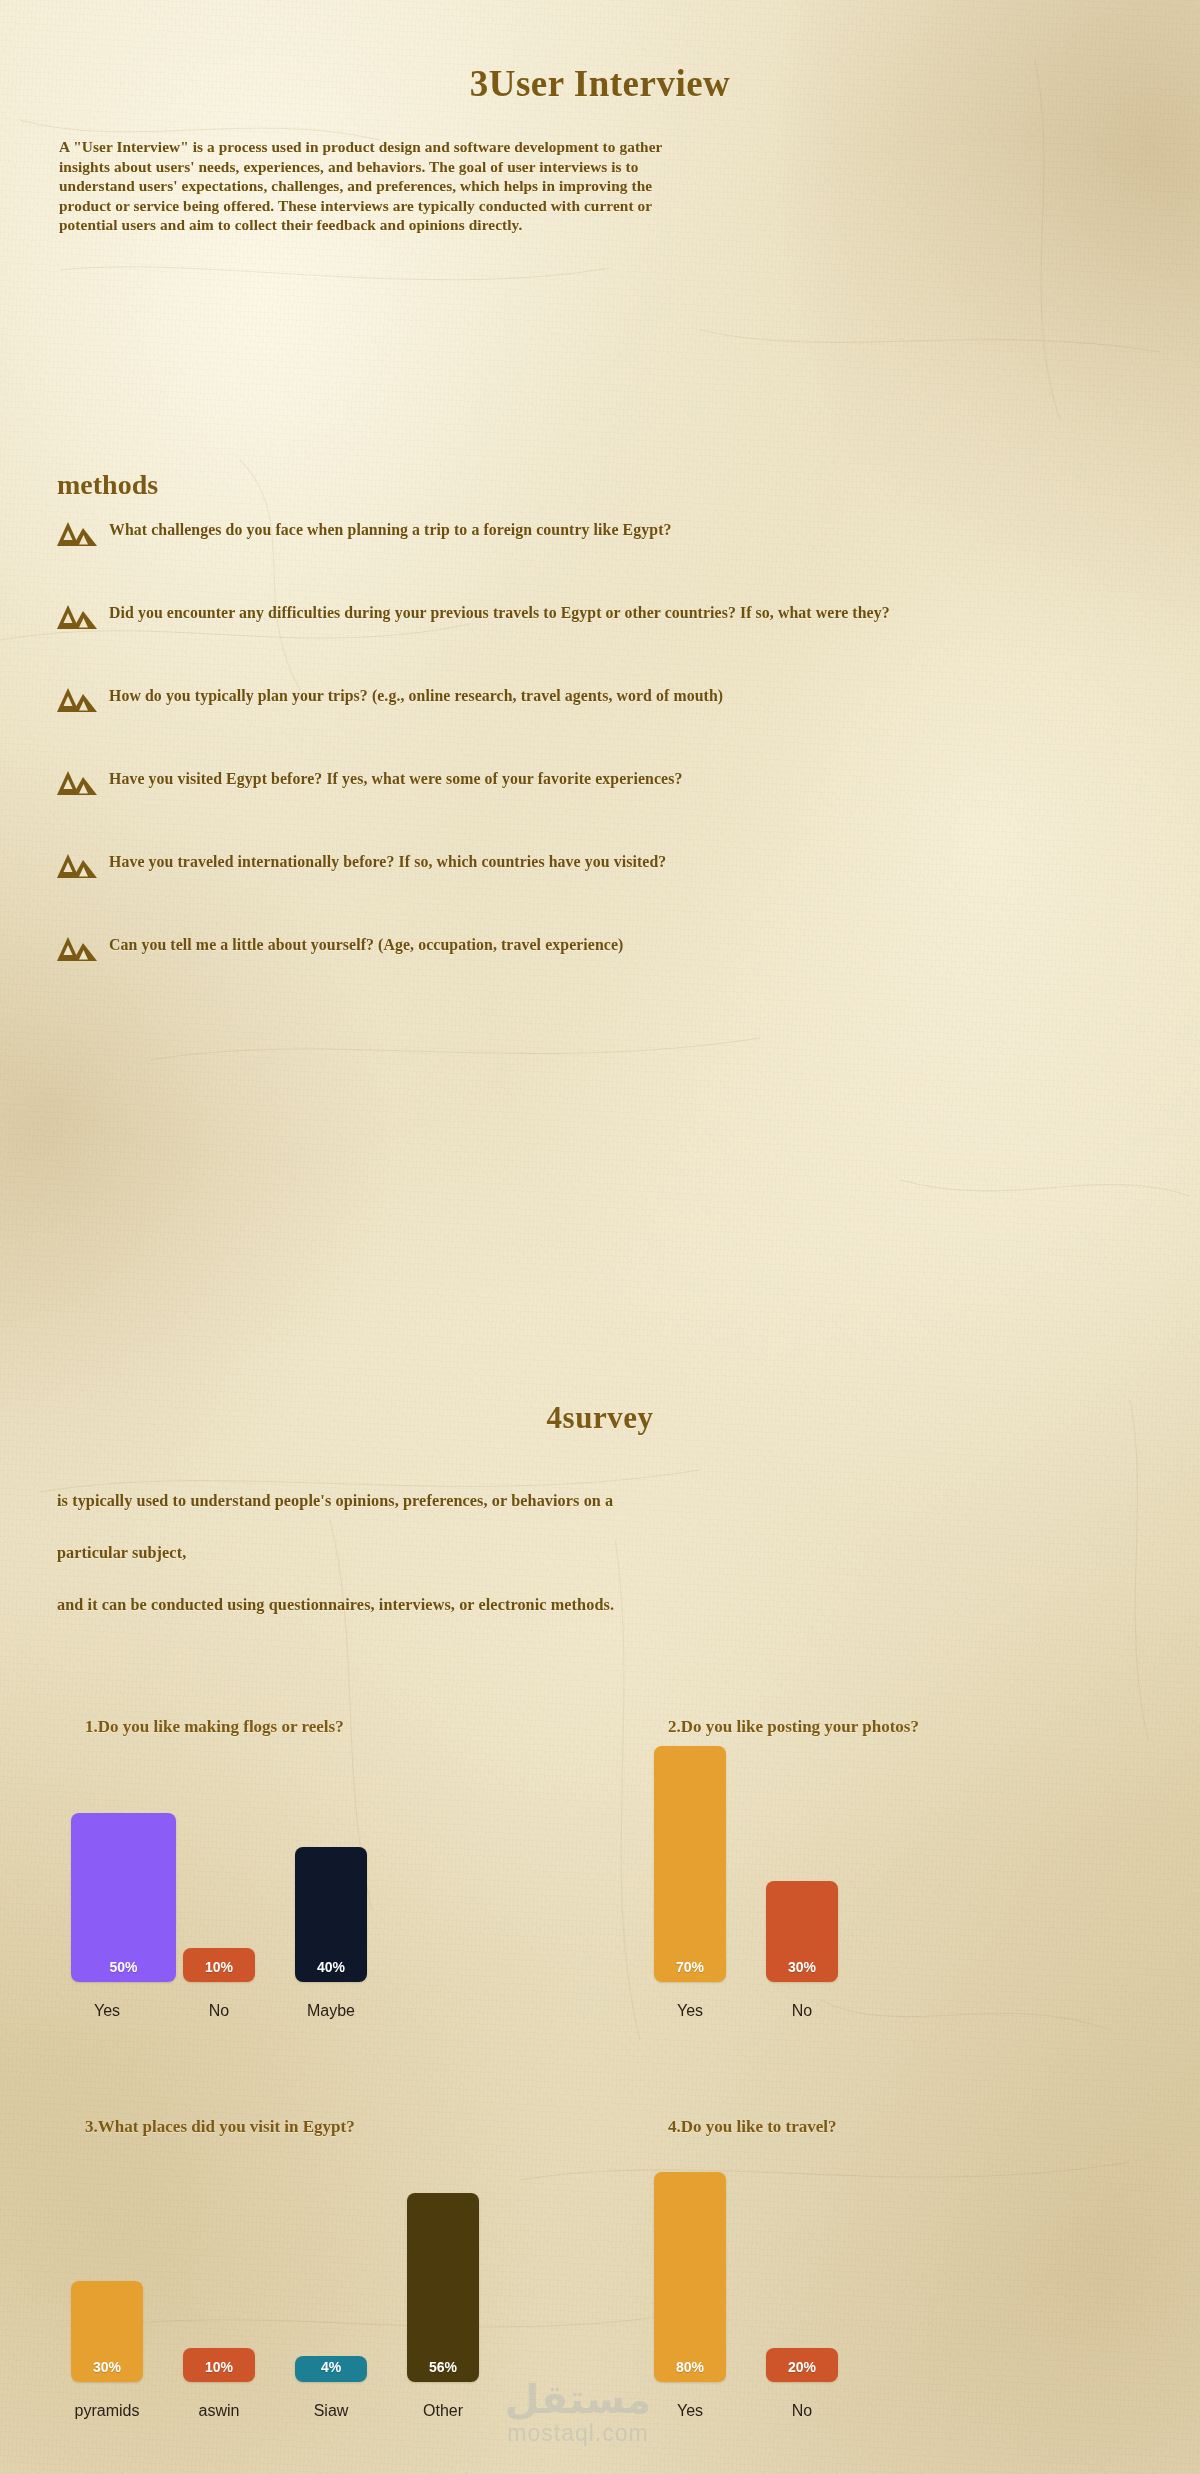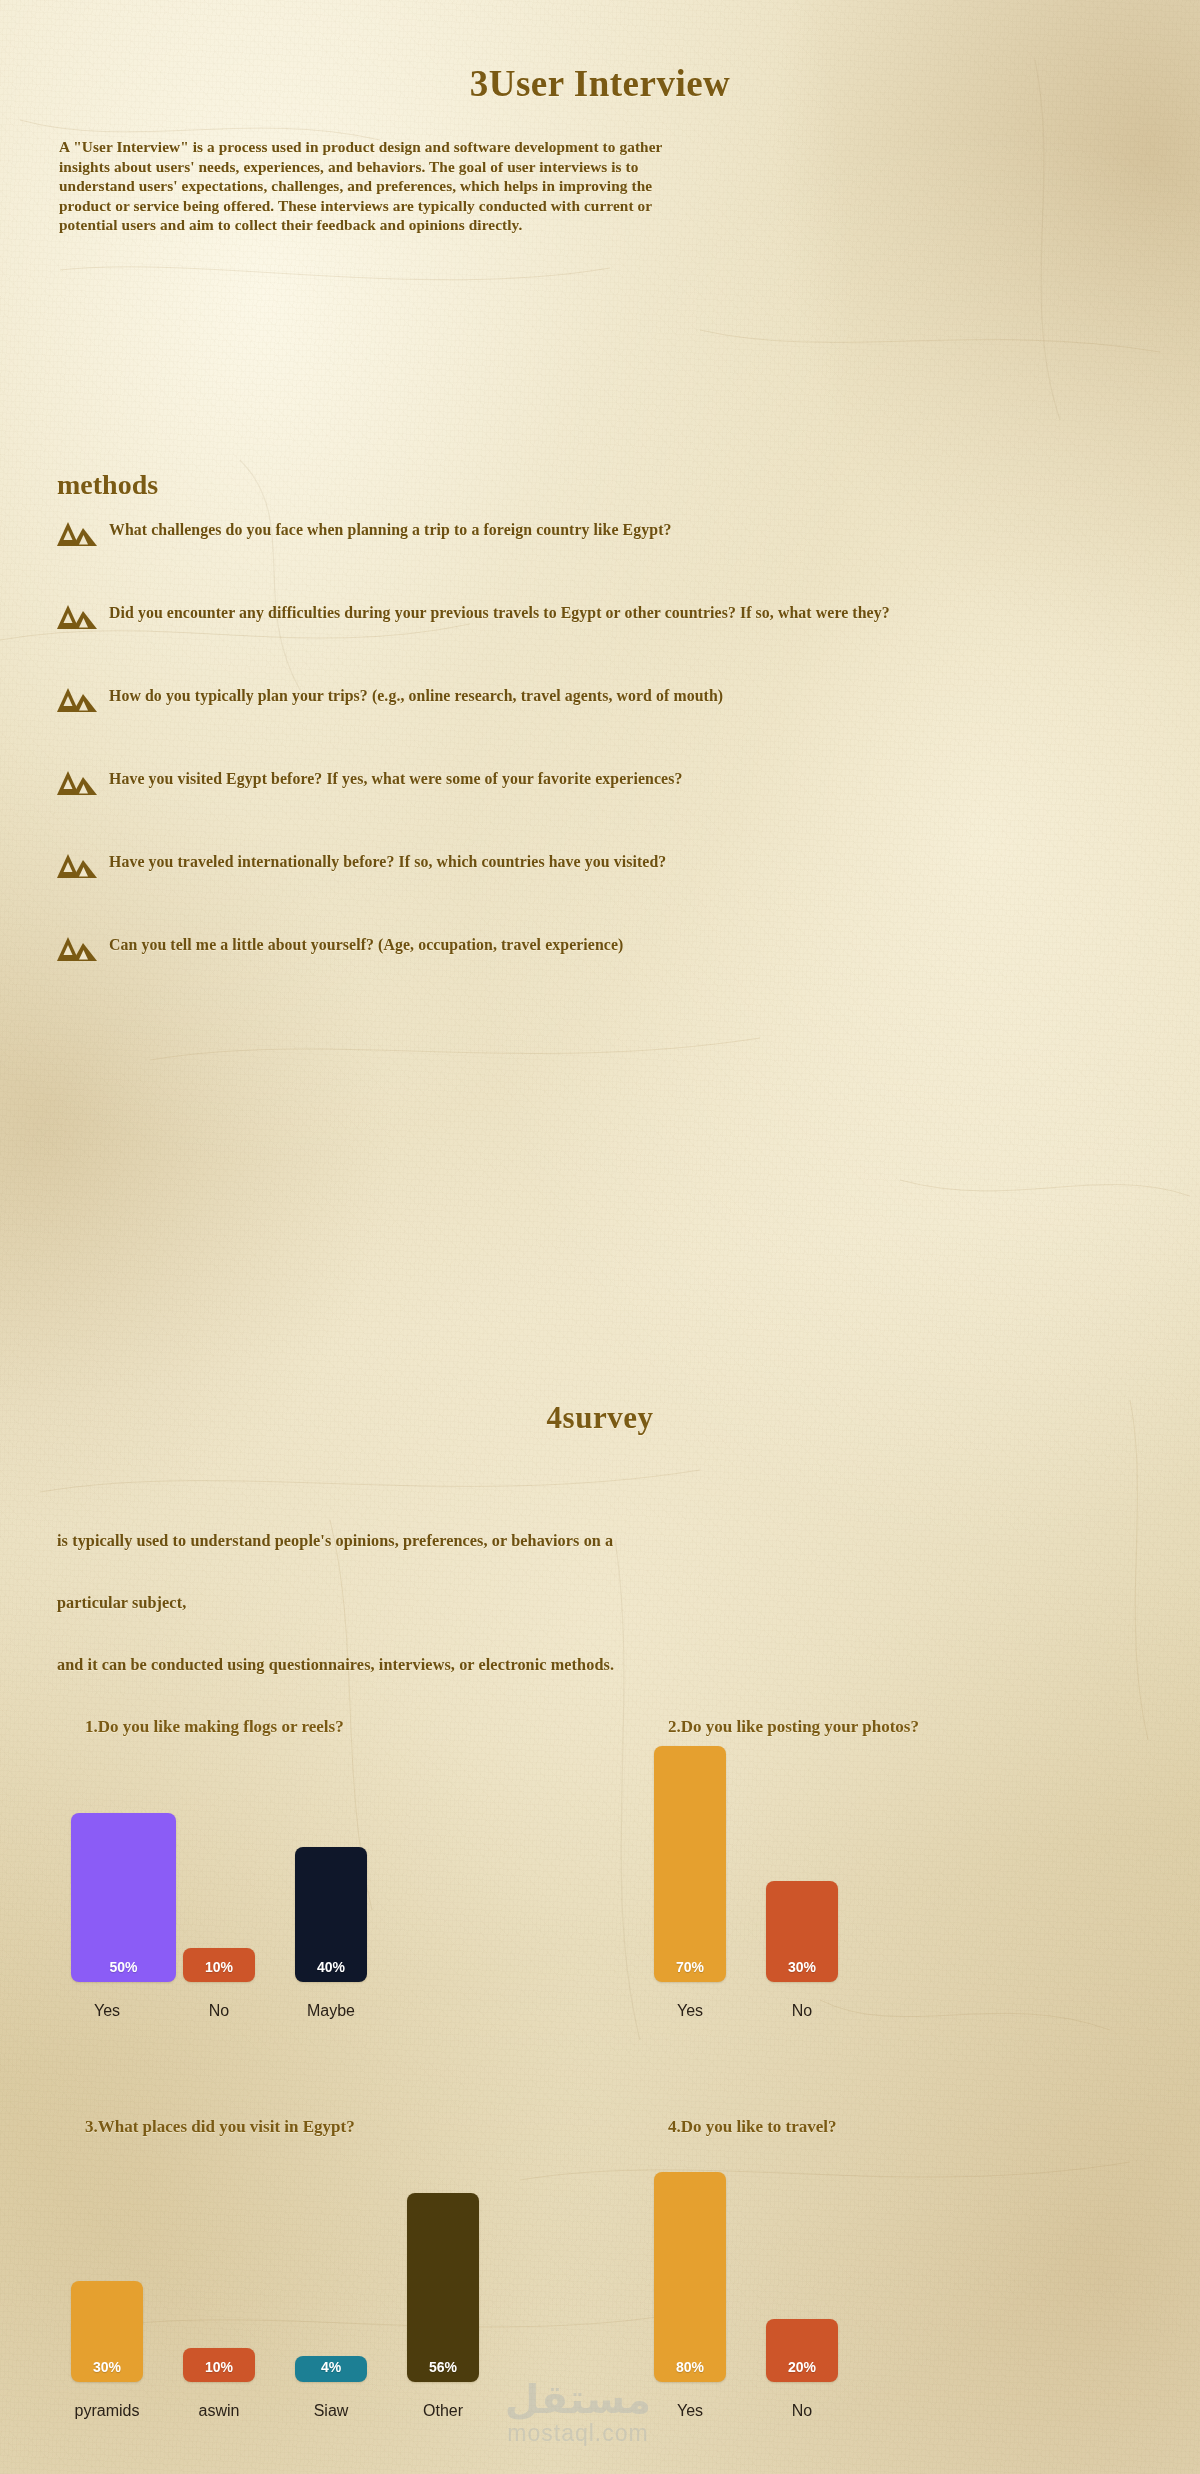--- a/index.html
+++ b/index.html
@@ -80,21 +80,20 @@
     font-weight:bold; letter-spacing:.1px;
     text-shadow:0 1px 0 rgba(255,248,225,.45);
   }
 
   
   #survey-intro{ position:absolute; left:57px; top:1490px; width:1000px; }
   .survey-line{
     color:#6d5010; font-size:16.2px; line-height:22px; font-weight:bold;
     margin-bottom:30px; letter-spacing:.1px;
     text-shadow:0 1px 0 rgba(255,248,225,.45);
-    margin-top:40px;
   }
 
   
   #charts{ position:absolute; left:0; top:1716px; width:1200px; }
   .chart-row{ position:relative; height:400px; }
   .chart{ position:absolute; top:0; width:520px; }
   .chart.left{ left:57px; }
   .chart.right{ left:640px; }
   .chart-title{
     color:#7a5a14; font-size:17px; line-height:22px; font-weight:bold;
@@ -321,21 +320,21 @@
       <div class="chart right">
         <div class="chart-title">4.Do you like to travel?</div>
         <div class="plot">
             <div class="bar-group" style="left: 14px;">
               <div class="bar" style="height: 209.778px; background: rgb(229, 160, 47);">
                 <div class="bar-value">80%</div>
               </div>
               <div class="bar-label">Yes</div>
             </div>
             <div class="bar-group" style="left: 126px;">
-              <div class="bar" style="height: 63px; background: rgb(205, 85, 41);">
+              <div class="bar" style="height: 34px; background: rgb(205, 85, 41);">
                 <div class="bar-value">20%</div>
               </div>
               <div class="bar-label">No</div>
             </div>
           </div>
       </div>
     </div>
 
   </div>
 

